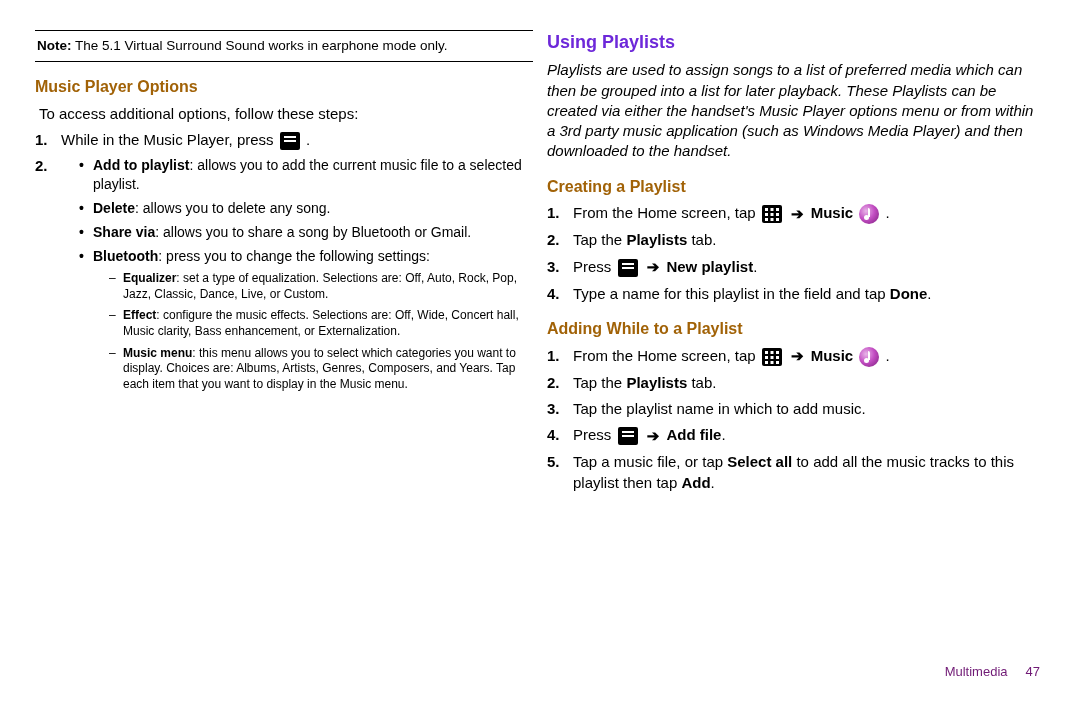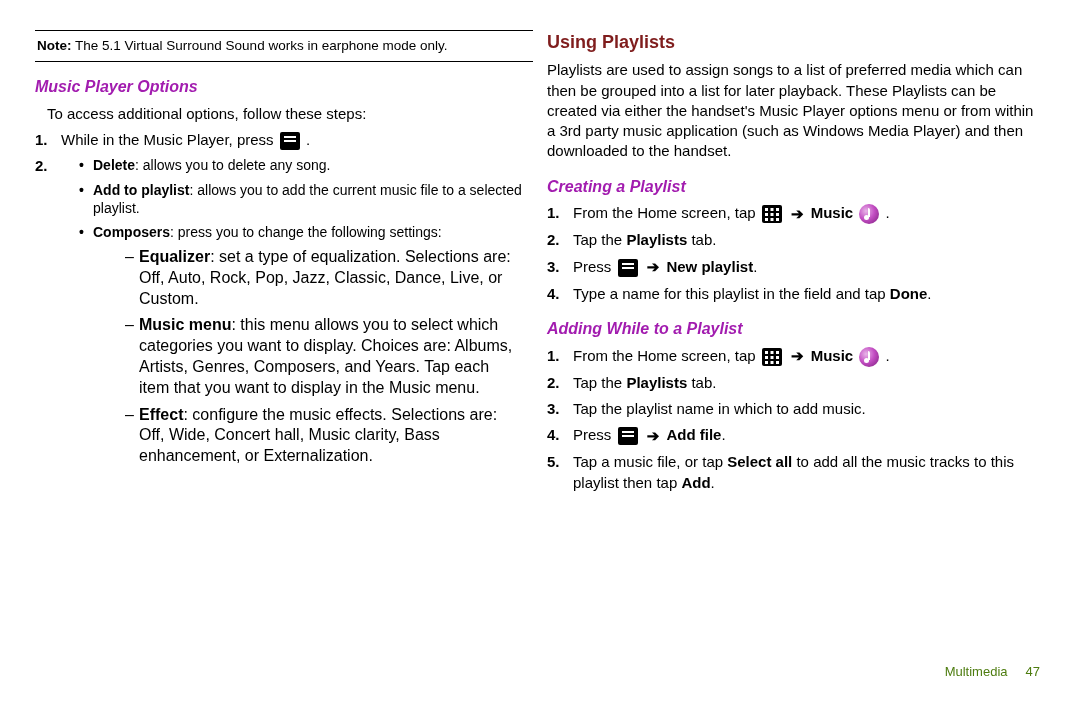--- a/index.html
+++ b/index.html
@@ -29,33 +29,32 @@
   .note-box {
     border-top: 1.5px solid #000;
     border-bottom: 1.5px solid #000;
     padding: 6px 2px;
     margin-bottom: 14px;
     font-size: 13.5px;
     line-height: 1.35;
   }
   .note-box .lbl { font-weight: bold; }
   .h2-blue {
-    color: #7f1d1d;
+    color: #6d28d9;
     font-weight: bold;
     font-size: 18px;
     margin: 14px 0 6px 0;
   }
   .h3-blue {
-    color: #a21caf;
-    font-weight: bold;
-    font-style: italic;
+    color: #a16207;
+    font-weight: bold;
     font-size: 16px;
     margin: 14px 0 6px 0;
   }
-  .intro { margin: 4px 0 6px 12px; }
+  .intro { margin: 4px 0 6px 4px; }
   ol.steps {
     list-style: none;
     padding: 0;
     margin: 4px 0;
     counter-reset: step;
   }
   ol.steps > li {
     counter-increment: step;
     position: relative;
     padding-left: 26px;
@@ -86,22 +85,22 @@
     font-weight: bold;
   }
   ul.dashes {
     list-style: none;
     padding: 0;
     margin: 4px 0 4px 16px;
   }
   ul.dashes > li {
     position: relative;
     padding-left: 14px;
-    margin: 6px 16px;
-    font-size: 16px;
+    margin: 6px 0;
+    font-size: 12px;
     line-height: 1.3;
   }
   ul.dashes > li::before {
     content: "–";
     position: absolute;
     left: 0;
   }
   b { font-weight: bold; }
   .icon-menu {
     display: inline-block;
@@ -171,21 +170,21 @@
   .arrow {
     display: inline-block;
     vertical-align: middle;
     margin: 0 3px;
     font-weight: bold;
   }
   .footer {
     text-align: right;
     font-size: 13px;
     padding: 4px 40px 0 0;
-    color: #4d7c0f;
+    color: #701a75;
   }
   .footer .sec { margin-right: 18px; }
 </style>
 </head>
 <body>
 
 <div class="page">
 
   <div class="col">
     <div class="note-box">
@@ -194,37 +193,38 @@
 
     <div class="h3-blue">Music Player Options</div>
     <div class="intro">To access additional options, follow these steps:</div>
 
     <ol class="steps">
       <li>
         <span>While in the Music Player, press </span><span class="icon-menu"></span><span> .</span>
       </li>
       <li>
         <ul class="bullets">
+          <li><b>Add to playlist</b><span>: allows you to add the current music file to a selected playlist.</span></li>
           <li><b>Delete</b><span>: allows you to delete any song.</span></li>
-          <li><b>Add to playlist</b><span>: allows you to add the current music file to a selected playlist.</span></li>
-          <li><b>Composers</b><span>: press you to change the following settings:</span>
+          <li><b>Share via</b><span>: allows you to share a song by Bluetooth or Gmail.</span></li>
+          <li><b>Bluetooth</b><span>: press you to change the following settings:</span>
             <ul class="dashes">
               <li><b>Equalizer</b><span>: set a type of equalization. Selections are: Off, Auto, Rock, Pop, Jazz, Classic, Dance, Live, or Custom.</span></li>
+              <li><b>Effect</b><span>: configure the music effects. Selections are: Off, Wide, Concert hall, Music clarity, Bass enhancement, or Externalization.</span></li>
               <li><b>Music menu</b><span>: this menu allows you to select which categories you want to display. Choices are: Albums, Artists, Genres, Composers, and Years. Tap each item that you want to display in the Music menu.</span></li>
-              <li><b>Effect</b><span>: configure the music effects. Selections are: Off, Wide, Concert hall, Music clarity, Bass enhancement, or Externalization.</span></li>
             </ul>
           </li>
         </ul>
       </li>
     </ol>
   </div>
 
   <div class="col">
     <div class="h2-blue" style="margin-top:0;">Using Playlists</div>
-    <div style="margin-bottom:4px;">Playlists are used to assign songs to a list of preferred media which can then be grouped into a list for later playback. These Playlists can be created via either the handset's Music Player options menu or from within a 3rd party music application (such as Windows Media Player) and then downloaded to the handset.</div>
+    <div style="margin-bottom:4px;font-style:italic;">Playlists are used to assign songs to a list of preferred media which can then be grouped into a list for later playback. These Playlists can be created via either the handset's Music Player options menu or from within a 3rd party music application (such as Windows Media Player) and then downloaded to the handset.</div>
 
     <div class="h3-blue">Creating a Playlist</div>
     <ol class="steps">
       <li>
         <span>From the Home screen, tap </span><span class="icon-apps"></span>
         <span class="arrow">➔</span>
         <b>Music</b>
         <span class="icon-music"></span><span> .</span>
       </li>
       <li>

